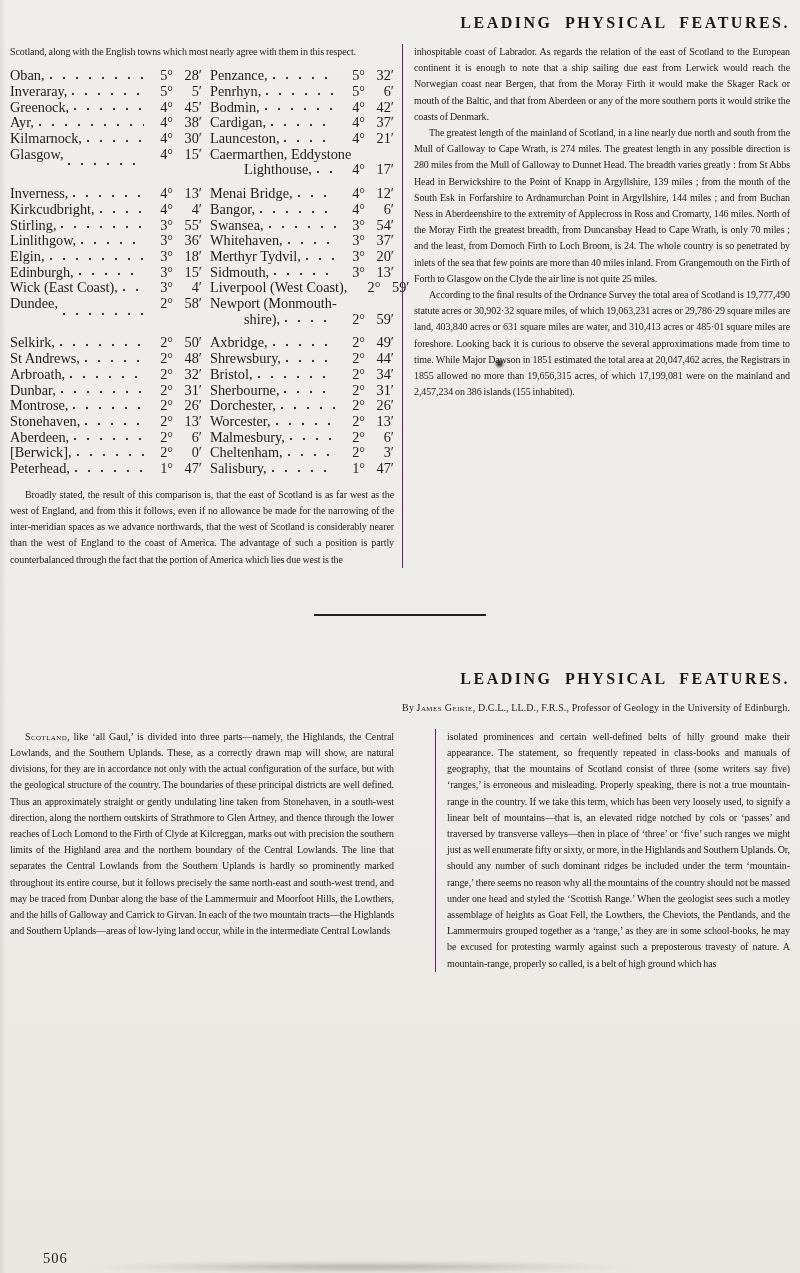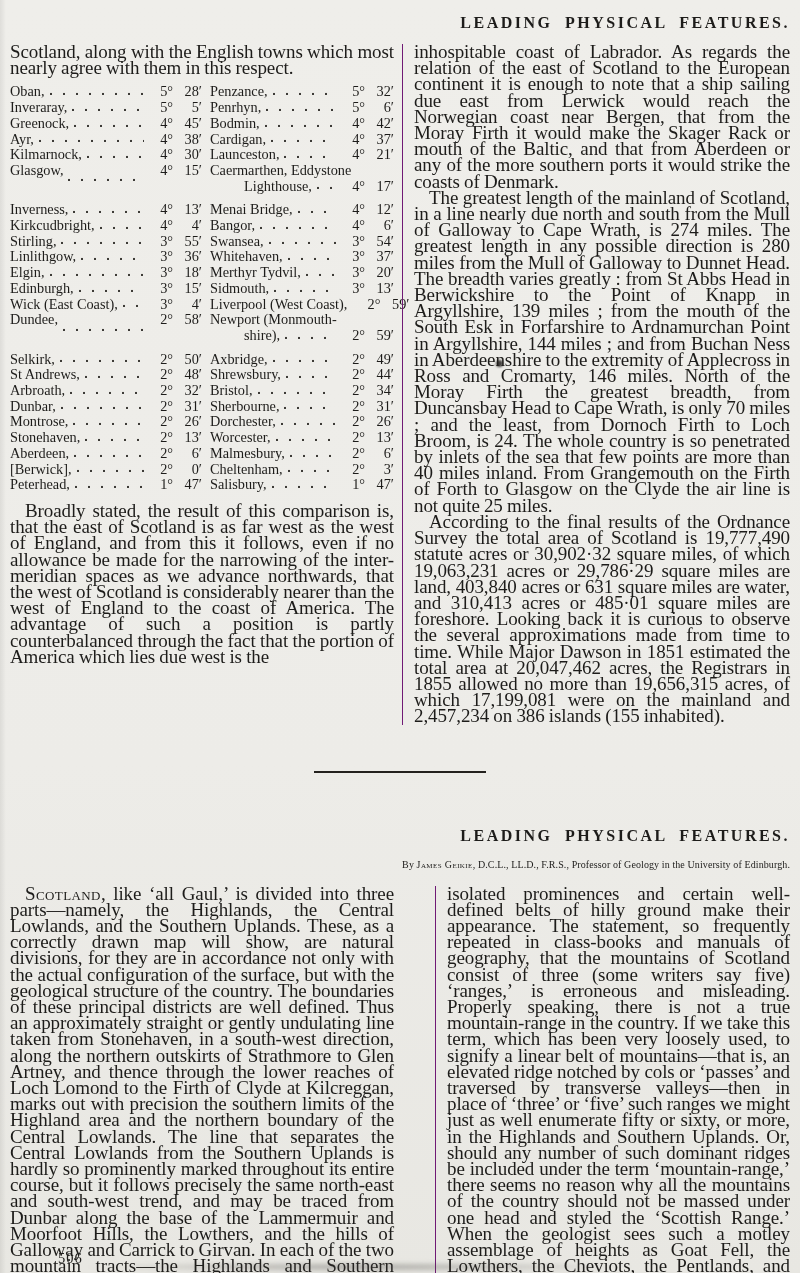--- a/index.html
+++ b/index.html
@@ -11,21 +11,21 @@
   }
   .page{padding:10px 10px 0 10px;position:relative;}
   .doc-title{
     text-align:right;font-size:16px;font-weight:bold;
     letter-spacing:2.5px;margin:4px 0 12px 0;word-spacing:6px;
   }
   .cols{display:flex;align-items:stretch;}
   .col-left{width:384px;}
   .col-right{flex:1;border-left:1px solid #701a75;margin-left:8px;padding-left:11px;}
   .para{
-    margin:0;text-align:justify;font-size:19px;line-height:16.2px;
+    margin:0;text-align:justify;font-size:10px;line-height:16.2px;
     letter-spacing:-0.1px;word-spacing:-0.4px;
   }
   .para.indent{text-indent:15px;}
   .smallcaps{font-variant:small-caps;letter-spacing:0.4px;}
   
   .ltable{margin-top:7px;font-size:14.3px;}
   .tgroup{margin-top:8px;}
   .trow{display:flex;line-height:15.7px;}
   .tcell{width:50%;box-sizing:border-box;}
   .tcell.rside{padding-left:8px;}
@@ -47,21 +47,21 @@
   .nline.ind{padding-left:34px;}
   .left-par{margin-top:10px;}
   
   .rule-sep{width:172px;border:none;border-top:2px solid #23211e;margin:46px auto 0 auto;}
   .doc-title.second{margin-top:54px;margin-bottom:0;}
   .byline{
     text-align:right;font-size:10px;margin:14px 0 0 0;letter-spacing:0.1px;
   }
   .cols.second{margin-top:16px;gap:33px;}
   .pagenum{
-    position:absolute;left:58px;top:1250px;font-size:14.5px;letter-spacing:1px;
+    position:absolute;left:43px;top:1250px;font-size:14.5px;letter-spacing:1px;
   }
   
   .ink-dot{
     position:absolute;left:496px;top:360px;width:7px;height:7px;border-radius:50%;
     background:rgba(35,33,30,0.85);filter:blur(1px);
   }
   .bottom-smudge{
     position:absolute;left:80px;top:1262px;width:560px;height:10px;border-radius:50%;
     background:radial-gradient(ellipse at center, rgba(70,68,64,0.4), rgba(70,68,64,0) 70%);
     filter:blur(2px);

